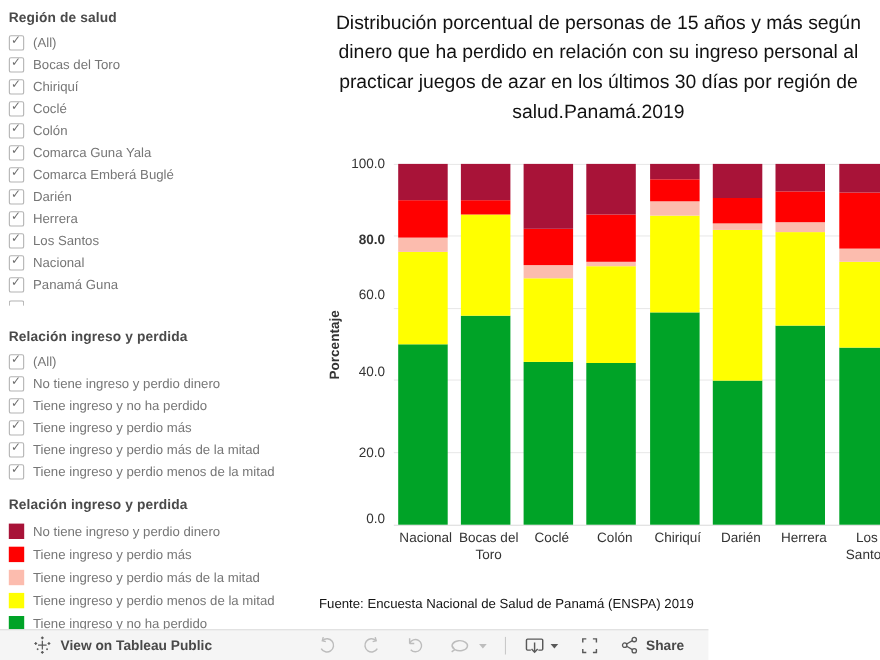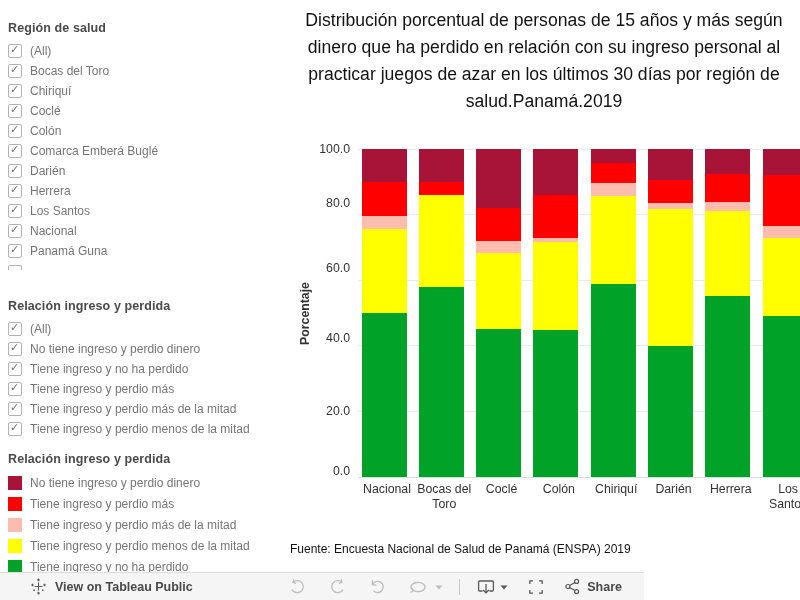--- a/index.html
+++ b/index.html
@@ -3,21 +3,21 @@
 <meta charset="utf-8">
 <style>
   html,body{margin:0;padding:0;}
   body{
     width:800px;height:600px;position:relative;overflow:hidden;
     background:#ffffff;font-family:"Liberation Sans",sans-serif;
     -webkit-font-smoothing:antialiased;
   }
   
   .section{position:absolute;left:8px;}
-  #region-section{top:21px;}
+  #region-section{top:9px;}
   #relation-section{top:299px;}
   #legend-section{top:452px;}
   .section-title{
     font-size:12.5px;font-weight:bold;color:#4a4a4a;
     margin:0 0 6px 0;white-space:nowrap;letter-spacing:.1px;
   }
   .check-row{display:flex;align-items:center;height:20px;white-space:nowrap;}
   .cbox{
     width:12px;height:12px;border:1px solid #b3b3b3;border-radius:2px;
     background:#fff;position:relative;flex:0 0 auto;margin-right:8px;
@@ -95,20 +95,24 @@
       <div class="check-row">
         <span class="cbox"></span>
         <span class="check-label">Coclé</span>
       </div>
       <div class="check-row">
         <span class="cbox"></span>
         <span class="check-label">Colón</span>
       </div>
       <div class="check-row">
         <span class="cbox"></span>
+        <span class="check-label">Comarca Guna Yala</span>
+      </div>
+      <div class="check-row">
+        <span class="cbox"></span>
         <span class="check-label">Comarca Emberá Buglé</span>
       </div>
       <div class="check-row">
         <span class="cbox"></span>
         <span class="check-label">Darién</span>
       </div>
       <div class="check-row">
         <span class="cbox"></span>
         <span class="check-label">Herrera</span>
       </div>
@@ -181,21 +185,21 @@
         <span class="swatch" style="background: rgb(0, 163, 39);"></span>
         <span class="legend-label">Tiene ingreso y no ha perdido</span>
       </div>
     </div>
 </div>
 
 <div id="chart-title">Distribución porcentual de personas de 15 años y más según dinero que ha perdido en relación con su ingreso personal al practicar juegos de azar en los últimos 30 días por región de salud.Panamá.2019</div>
 <div id="y-axis-title">Porcentaje</div>
 <div id="yticks">
     <div class="ytick" style="top: 0px;">100.0</div>
-    <div class="ytick" style="top: 54px;">80.0</div>
+    <div class="ytick" style="top: 69px; font-weight: bold;">80.0</div>
     <div class="ytick" style="top: 119px;">60.0</div>
     <div class="ytick" style="top: 189px;">40.0</div>
     <div class="ytick" style="top: 262.4px;">20.0</div>
     <div class="ytick" style="top: 322px;">0.0</div>
   </div>
 <div id="plot">
     <div class="axisline" style="top: 327.5px;"></div>
     <div class="gridline" style="top: 261.9px;"></div>
     <div class="gridline" style="top: 196.3px;"></div>
     <div class="gridline" style="top: 130.7px;"></div>

